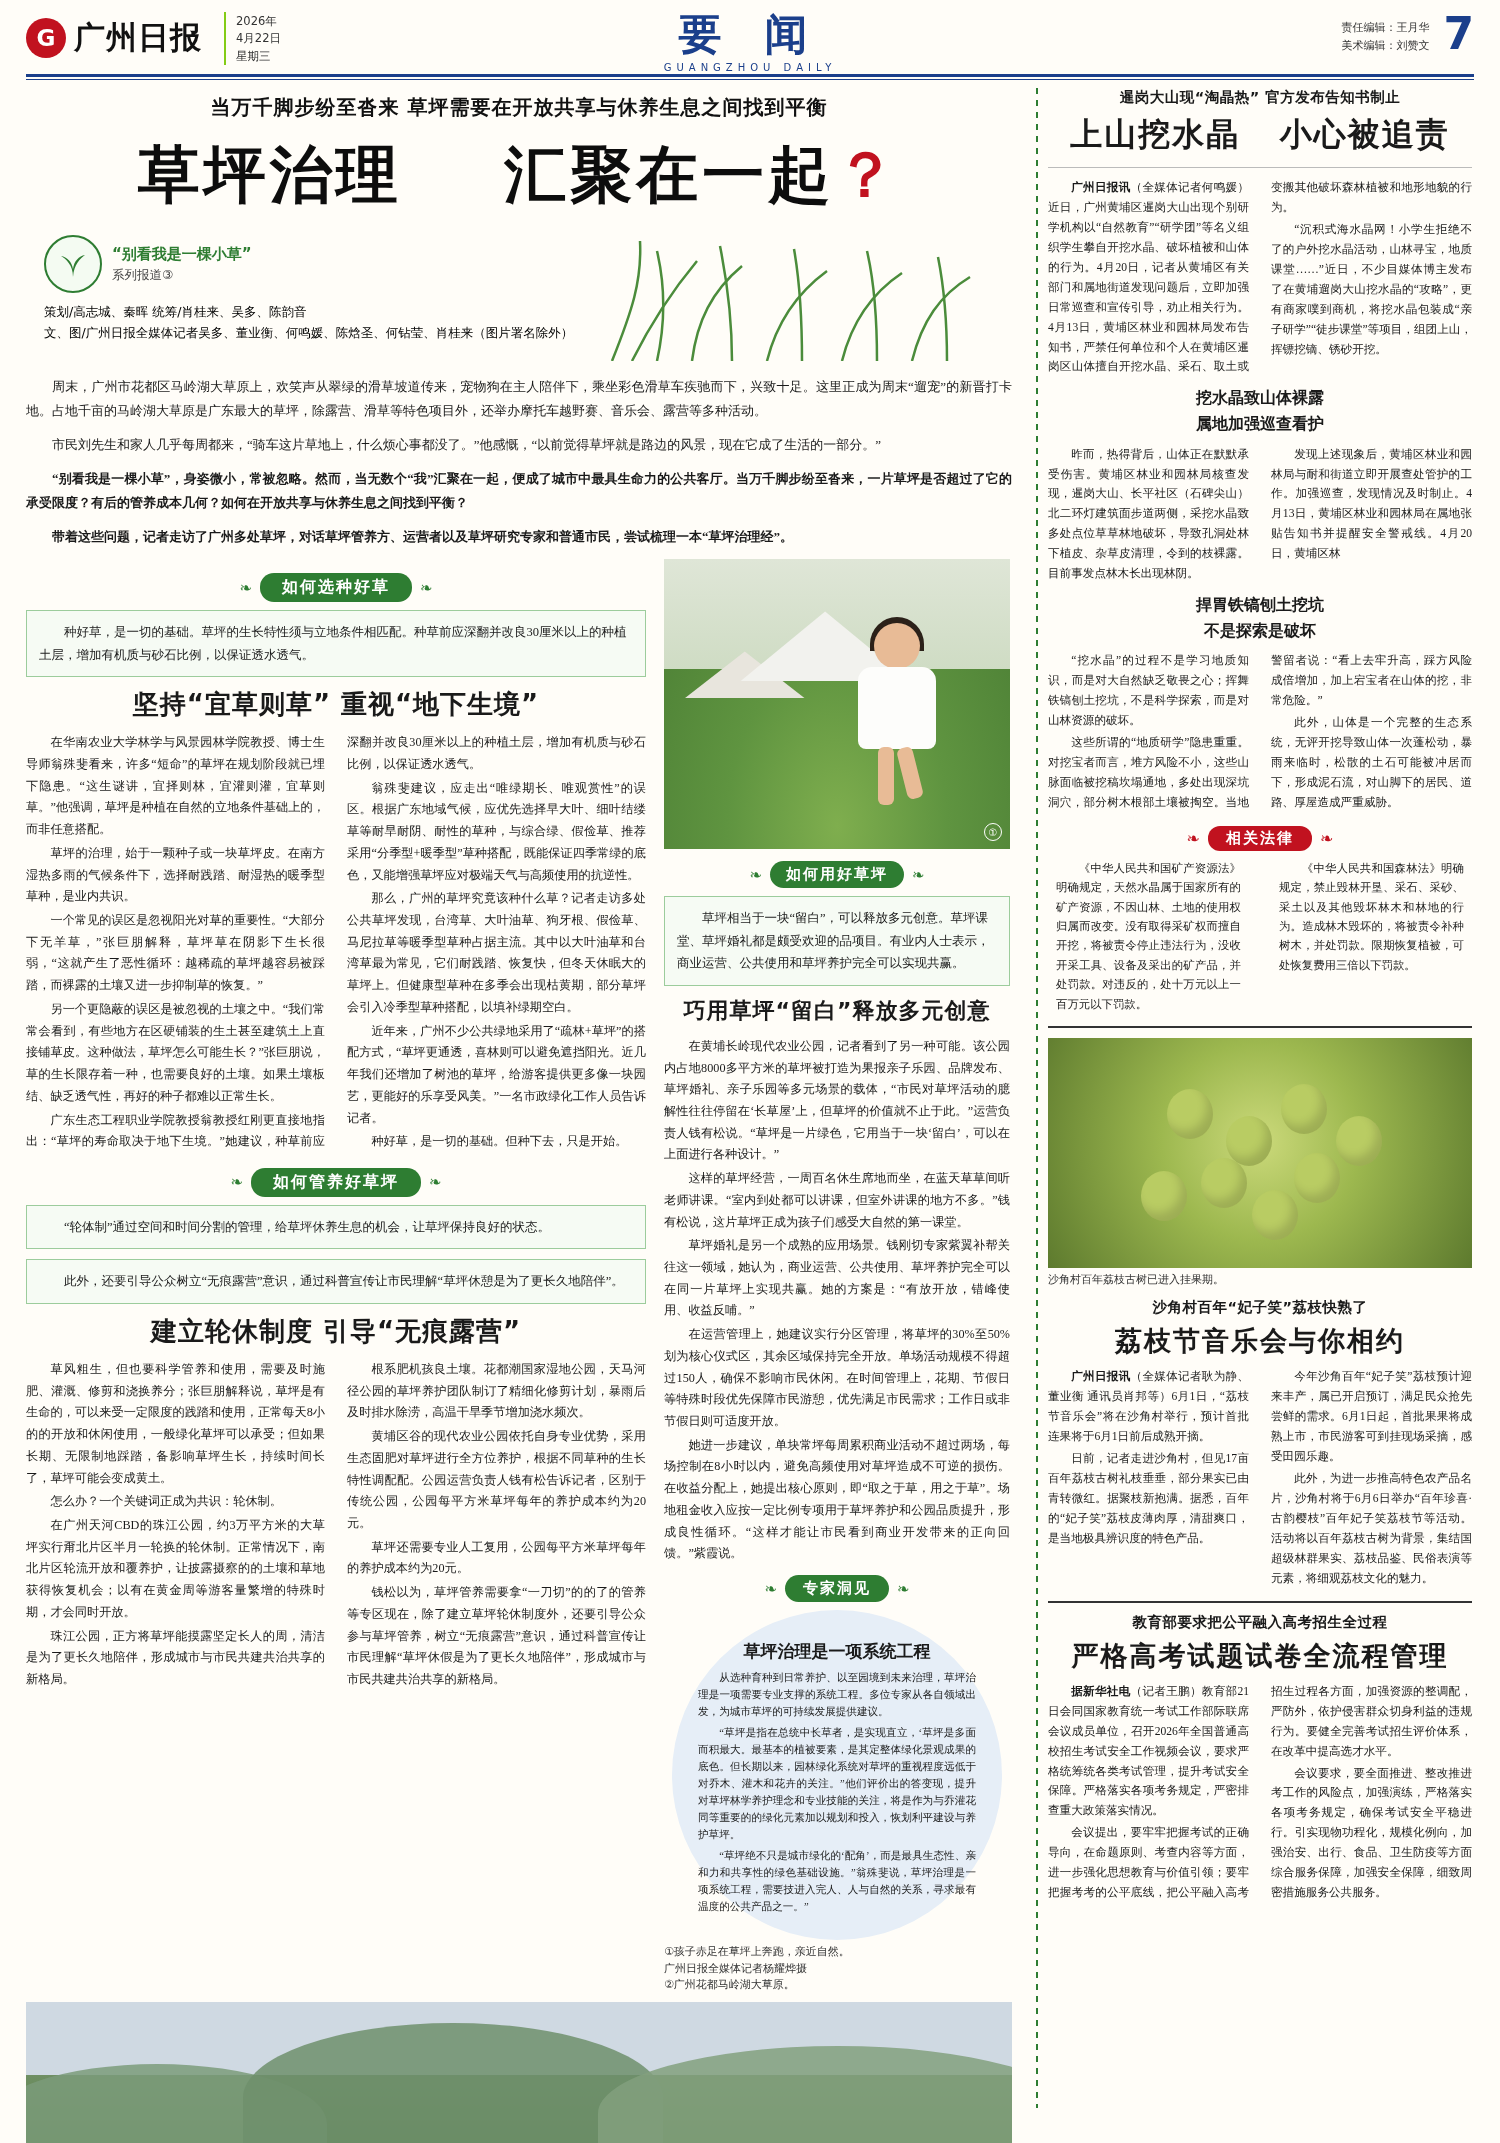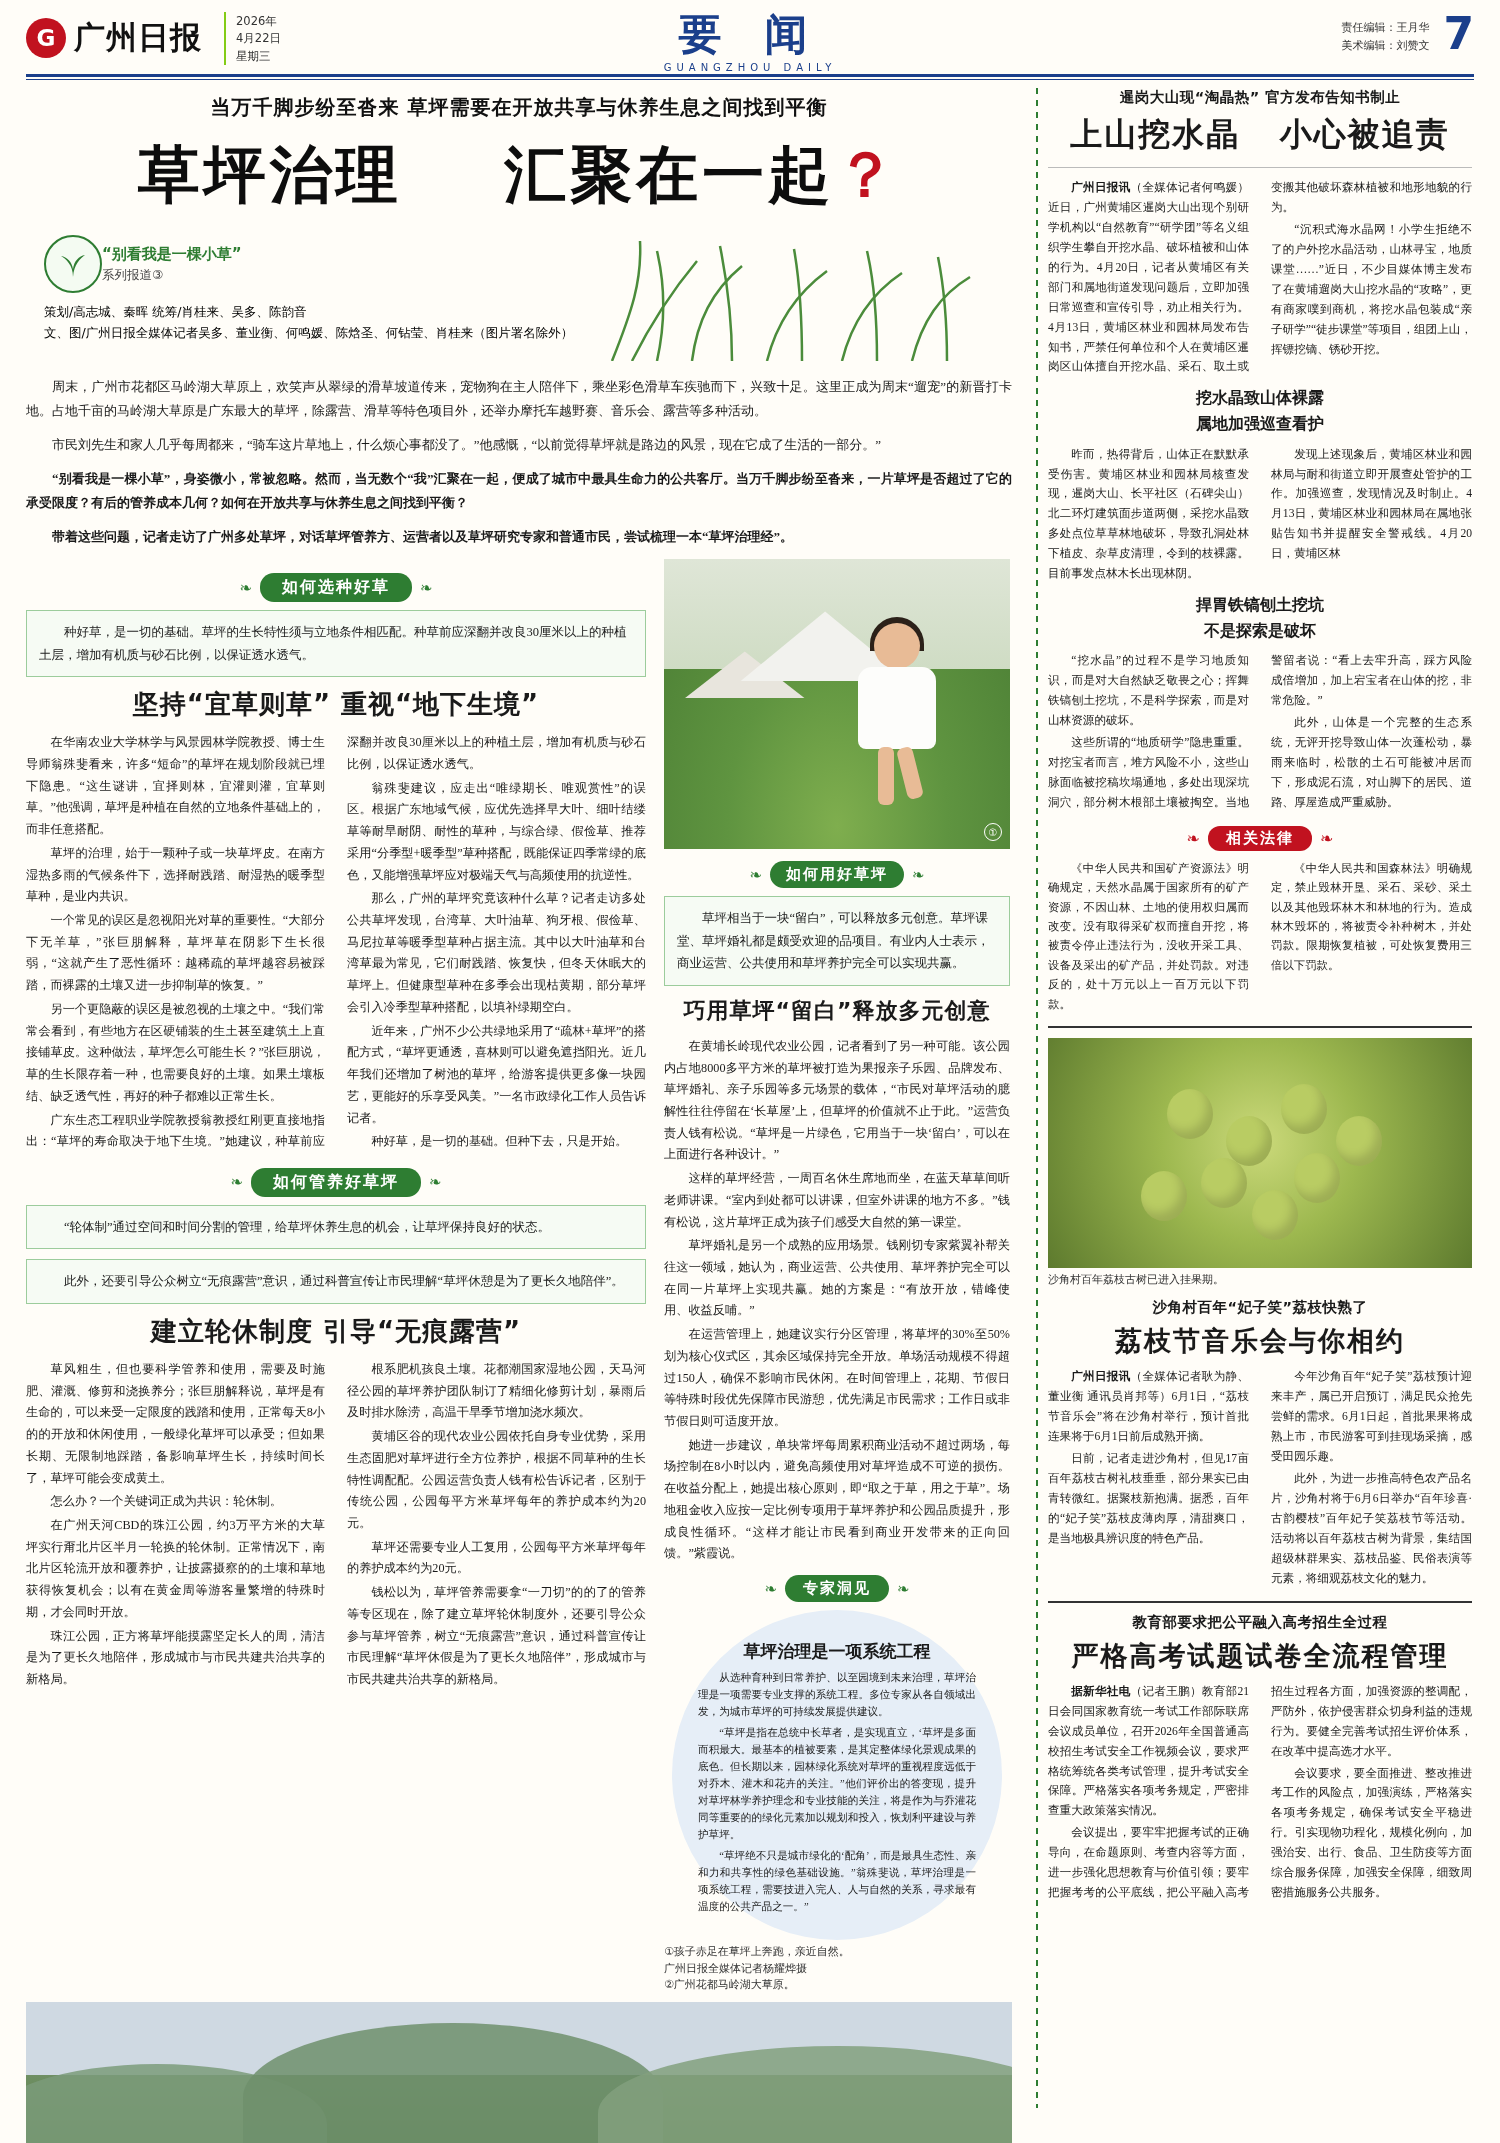--- a/index.html
+++ b/index.html
@@ -42,21 +42,21 @@
   .body-grid { display:flex; margin-top:8px; height:2020px; }
   .left-col { width:1000px; position:relative; padding-right:14px; }
   .divider { width:2px; background:repeating-linear-gradient(to bottom,#2e7d32 0 6px,transparent 6px 12px); margin:0 10px; }
   .right-col { width:424px; position:relative; }
 
   
   .shoulder { text-align:center; font-size:20px; font-weight:bold; letter-spacing:1px; margin-top:6px; color:#111; font-family:"DejaVu Sans", sans-serif;}
   .headline { text-align:center; font-size:62px; font-weight:bold; letter-spacing:4px; margin:12px 0 4px; color:#0d0d0d; font-family:"DejaVu Sans", sans-serif;}
   .headline .q { color:#c1121f; }
 
-  .series-row { display:flex; align-items:center; margin:14px 0 0 18px; }
+  .series-row { display:flex; align-items:center; gap:10px; margin:14px 0 0 18px; }
   .series-badge {
     width:58px;height:58px;border-radius:50%;border:2px solid #2e7d32;
     display:flex;align-items:center;justify-content:center;color:#2e7d32;font-size:22px;background:#f4fbf2;
   }
   .series-text { font-size:15px; line-height:1.5; color:#2e7d32; font-weight:bold; font-family:"DejaVu Sans", sans-serif;}
   .series-text .sub { color:#444; font-size:12.5px; font-weight:normal; }
 
   .byline { font-size:12.5px; line-height:1.7; margin:8px 0 0 18px; color:#000000; font-family:"DejaVu Sans", sans-serif;}
 
   .lead { font-size:13px; line-height:1.85; text-align:justify; margin-top:10px; text-indent:2em; }
@@ -130,21 +130,21 @@
   
   .r-shoulder { font-size:14.5px; text-align:center; font-weight:bold; letter-spacing:.5px; font-family:"DejaVu Sans", sans-serif;}
   .r-head { font-size:32px; font-weight:bold; text-align:center; letter-spacing:2px; margin:6px 0 8px; font-family:"DejaVu Sans", sans-serif;}
   .r-head.sm { font-size:27px; }
   .r-sub { font-size:16px; font-weight:bold; text-align:center; line-height:1.6; margin:8px 0; font-family:"DejaVu Sans", sans-serif;}
   .r-sub .l2 { display:block; }
   p.rt { font-size:11.6px; line-height:1.72; text-align:justify; text-indent:2em; margin:0 0 2px; }
   .rt .lead-tag { font-weight:bold; }
   .law-label { display:flex;align-items:center;justify-content:center;gap:8px;margin:12px 0 8px; }
   .law-label .pill { background:#c1121f;color:#fff;font-size:15px;font-weight:bold;padding:3px 18px;border-radius:12px; font-family:"DejaVu Sans", sans-serif; letter-spacing:2px;}
-  .law-item { font-size:11.4px;line-height:1.7;text-align:justify;text-indent:2em;margin:0 0 4px; }
+  .law-item { font-size:11.4px;line-height:1.7;text-align:justify;text-indent:2em;margin:0 8px 4px; }
   .hr-thin { height:1px;background:#bbb;margin:10px 0; }
   .hr-dark { height:2px;background:#333;margin:12px 0 10px; }
 
   .photo-lychee {
     height:230px;margin-top:10px;position:relative;overflow:hidden;
     background:radial-gradient(circle at 50% 45%, #cbd97a 0%, #9db84f 40%, #5d7a2e 100%);
   }
   .lyc { position:absolute;width:46px;height:50px;border-radius:50%;background:#b9cc63;box-shadow:inset -6px -8px 10px rgba(0,0,0,.15); }
 </style>
 </head>

